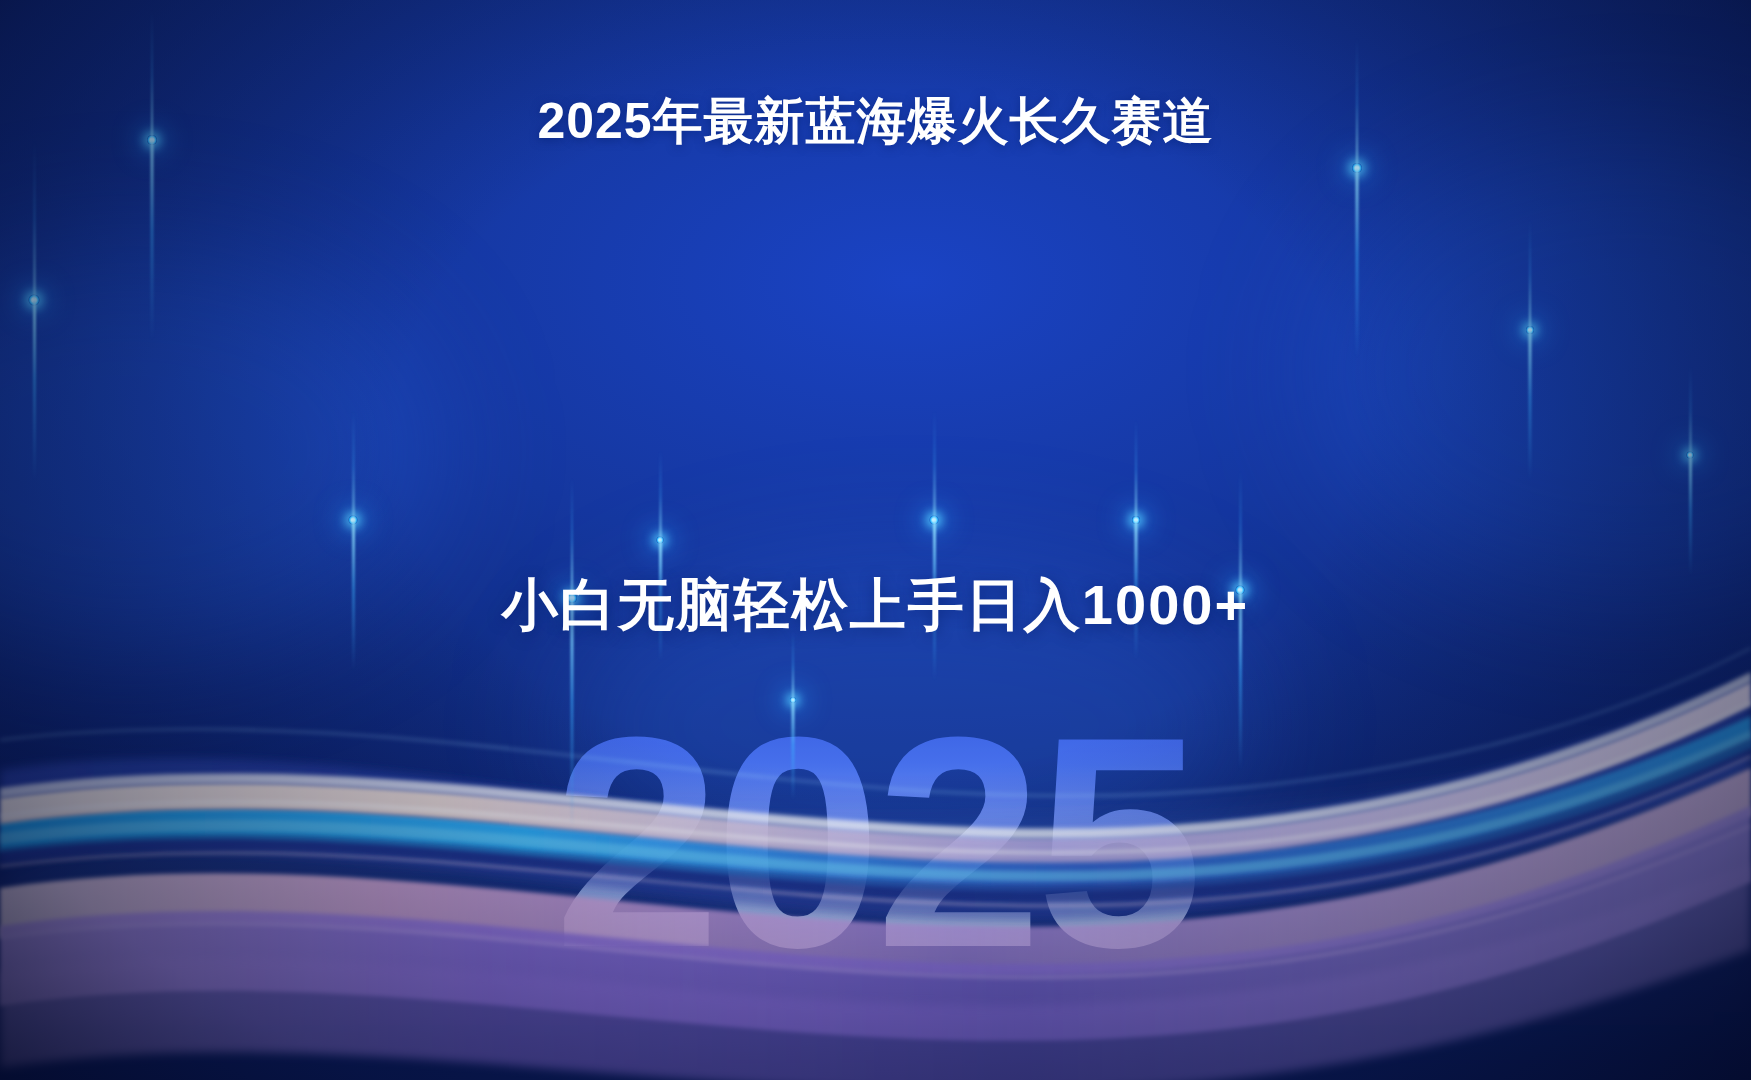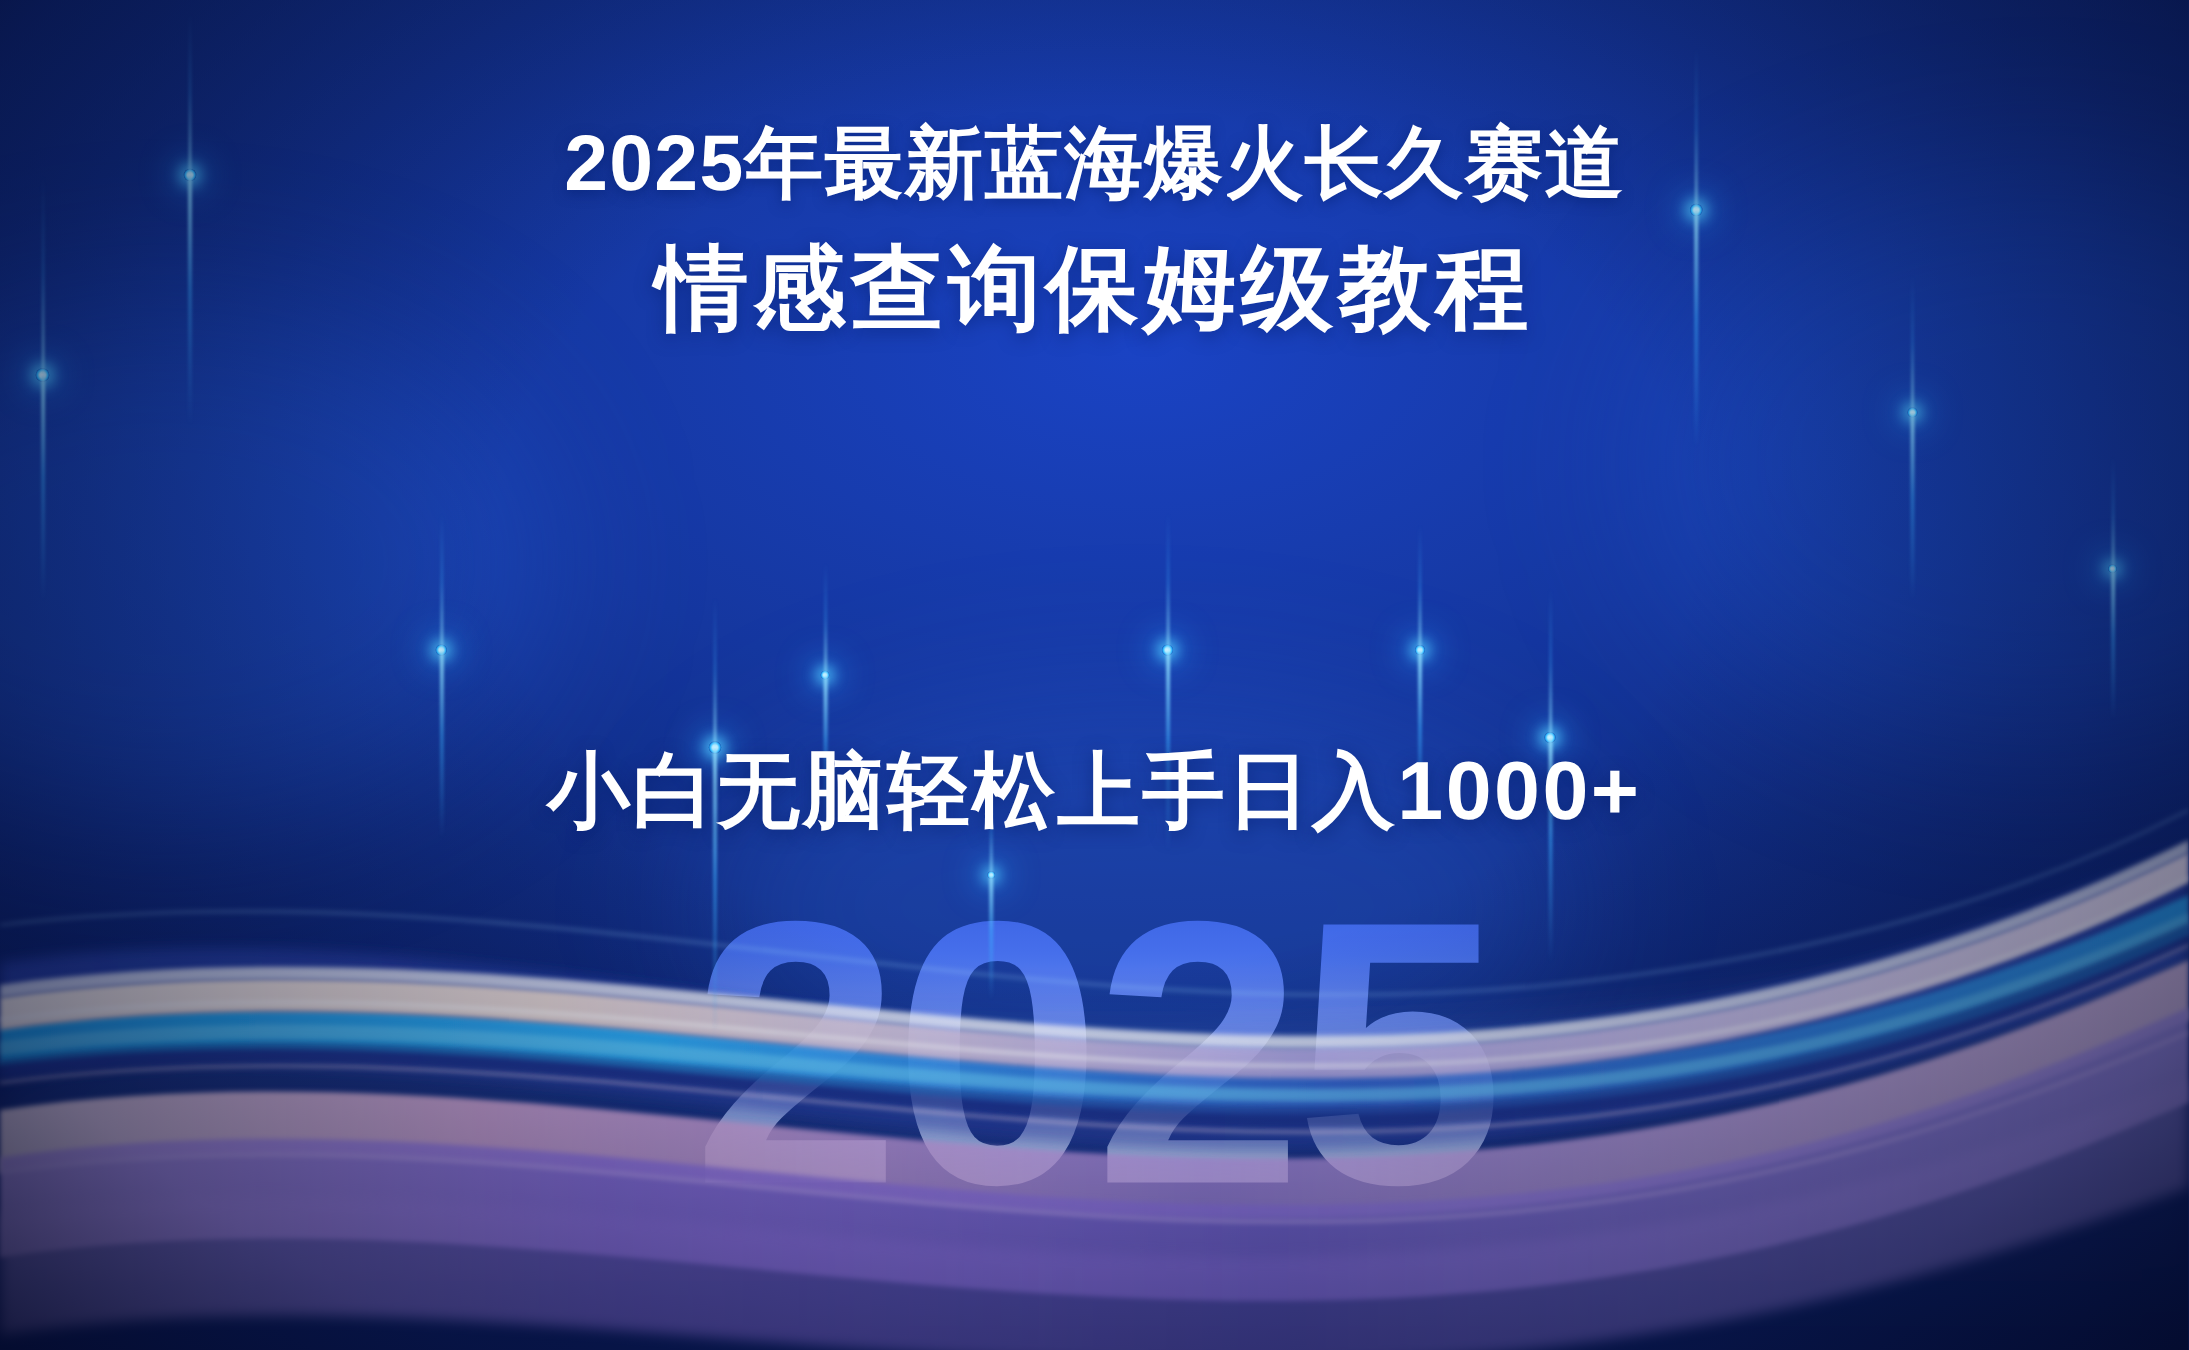--- a/index.html
+++ b/index.html
@@ -109,39 +109,39 @@
     color: #ffffff;
     white-space: nowrap;
     font-family: "Liberation Sans", "DejaVu Sans", sans-serif;
     font-weight: 700;
     position: absolute;
     left: 0;
     right: 0;
   }
   .line-kicker {
     top: 88px;
-    font-size: 63px;
+    font-size: 50px;
     letter-spacing: 1px;
     text-shadow: 0 2px 10px rgba(0,30,110,0.55);
   }
   .line-sub1 {
     top: 182px;
     font-size: 74px;
     letter-spacing: 4px;
     text-shadow: 0 3px 14px rgba(0,25,100,0.5);
   }
   .line-main {
     top: 340px;
     font-size: 142px;
     letter-spacing: 2px;
     text-shadow: 0 5px 22px rgba(0,22,95,0.55);
   }
   .line-sub2 {
-    top: 588px;
-    font-size: 66px;
+    top: 568px;
+    font-size: 56px;
     letter-spacing: 2px;
     text-shadow: 0 3px 14px rgba(0,25,100,0.5);
   }
 </style>
 <style>.p0::after{height:180px;}.p0::before{height:160px;}.p1::after{height:200px;}.p1::before{height:130px;}.p2::after{height:150px;}.p2::before{height:110px;}.p3::after{height:230px;}.p3::before{height:120px;}.p4::after{height:120px;}.p4::before{height:90px;}.p5::after{height:160px;}.p5::before{height:110px;}.p6::after{height:140px;}.p6::before{height:100px;}.p7::after{height:180px;}.p7::before{height:120px;}.p8::after{height:190px;}.p8::before{height:130px;}.p9::after{height:150px;}.p9::before{height:110px;}.p10::after{height:120px;}.p10::before{height:90px;}.p11::after{height:100px;}.p11::before{height:70px;}</style></head>
 <body>
 
 <div class="poster">
 
   <div class="ambient" style="left:-180px; top:240px; width:620px; height:420px; background:rgba(36,96,230,0.32);"></div>
@@ -241,17 +241,16 @@
       <div class="particle p8" style="left: 1357px; top: 168px; width: 10px; height: 10px;"></div>
       <div class="particle p9" style="left: 1530px; top: 330px; width: 8px; height: 8px;"></div>
       <div class="particle p10" style="left: 1690px; top: 455px; width: 7px; height: 7px;"></div>
       <div class="particle p11" style="left: 793px; top: 700px; width: 6px; height: 6px;"></div>
     </div>
 
   <div class="vignette"></div>
 
   <div class="text-stack">
     <div class="line line-kicker">2025年最新蓝海爆火长久赛道</div>
-    <div class="line line-sub1">情感查询保姆级教程</div>
     <div class="line line-sub2">小白无脑轻松上手日入1000+</div>
   </div>
 
 </div>
 
 </body></html>

